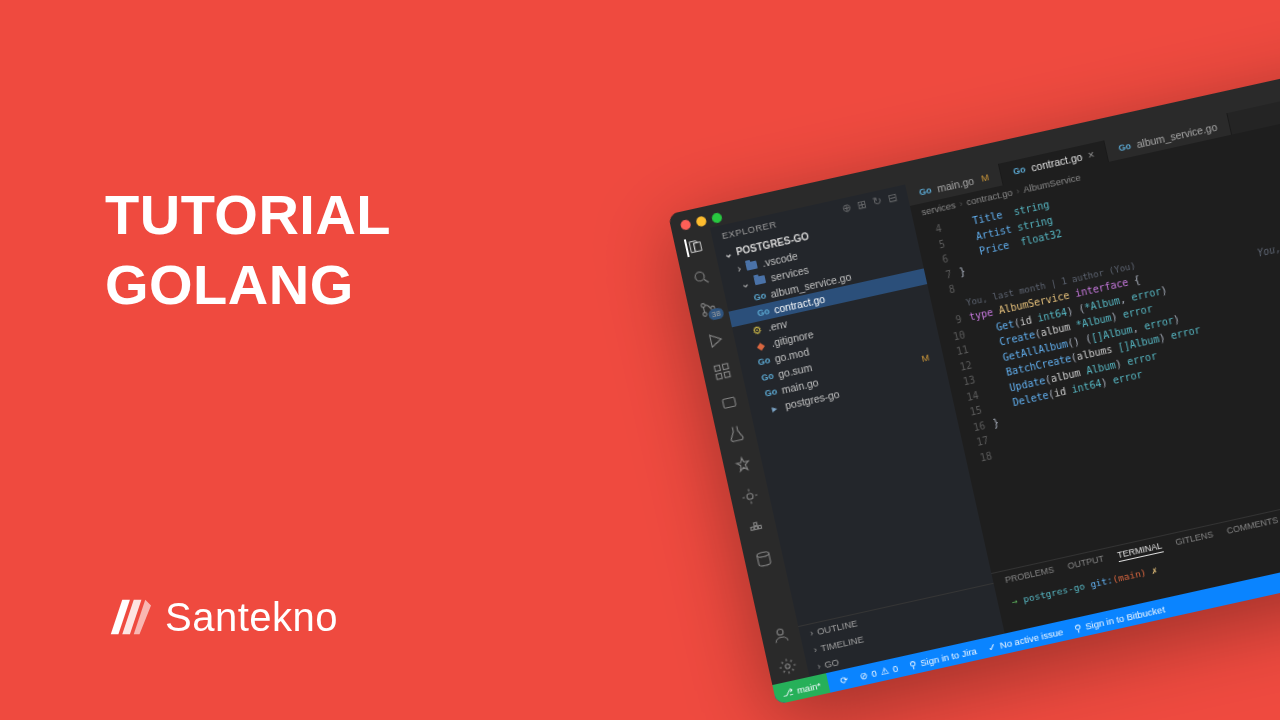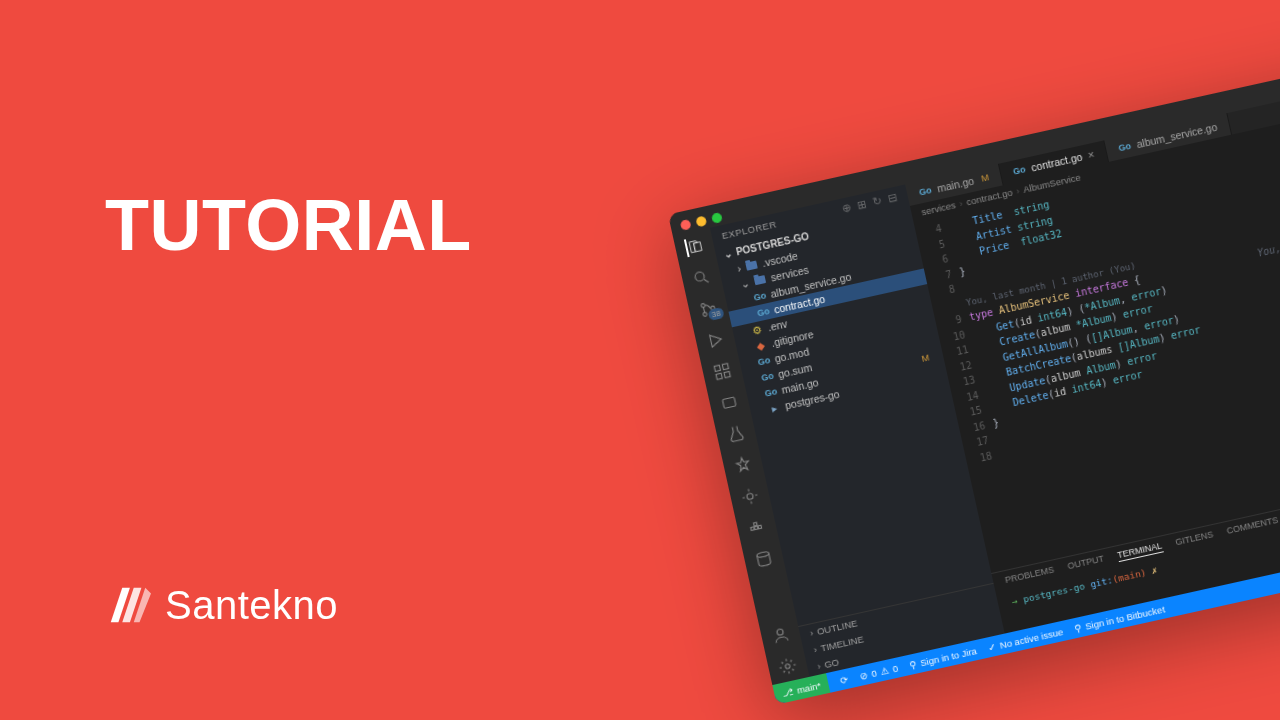--- a/index.html
+++ b/index.html
@@ -9,29 +9,29 @@
     background: #ef4a3f;
     font-family: -apple-system, BlinkMacSystemFont, "Segoe UI", Arial, sans-serif;
     overflow: hidden;
     position: relative;
   }
   .banner-title {
     position: absolute;
     left: 105px;
     top: 180px;
     color: #fff;
-    font-size: 72px;
+    font-size: 56px;
     font-weight: 600;
     line-height: 1.25;
     letter-spacing: 0.5px;
   }
   .brand {
     position: absolute;
     left: 105px;
-    bottom: 92px;
+    bottom: 80px;
     display: flex;
     align-items: center;
     gap: 14px;
     color: #fff;
   }
   .brand-logo svg { width: 46px; height: 46px; display: block; }
   .brand-name { font-size: 40px; font-weight: 500; letter-spacing: 0.5px; }
 
   .editor-wrap {
     position: absolute;
@@ -185,20 +185,21 @@
   .branch-chip {
     background: #29b351; padding: 0 8px; height: 20px;
     display: flex; align-items: center; margin-left: -8px; gap: 4px;
   }
 </style>
 </head>
 <body>
 
 <div class="banner-title">
   <div>TUTORIAL</div>
+  <div>GOLANG</div>
 </div>
 
 <div class="brand">
   <span class="brand-logo">
     <svg viewBox="0 0 48 48">
         <g fill="#fff">
           <path d="M18 6 L26 6 L14 42 L6 42 Z"></path>
           <path d="M30 6 L38 6 L26 42 L18 42 Z" opacity="0.85"></path>
           <path d="M42 6 L48 12 L36 42 L30 42 Z" opacity="0.6"></path>
         </g>

